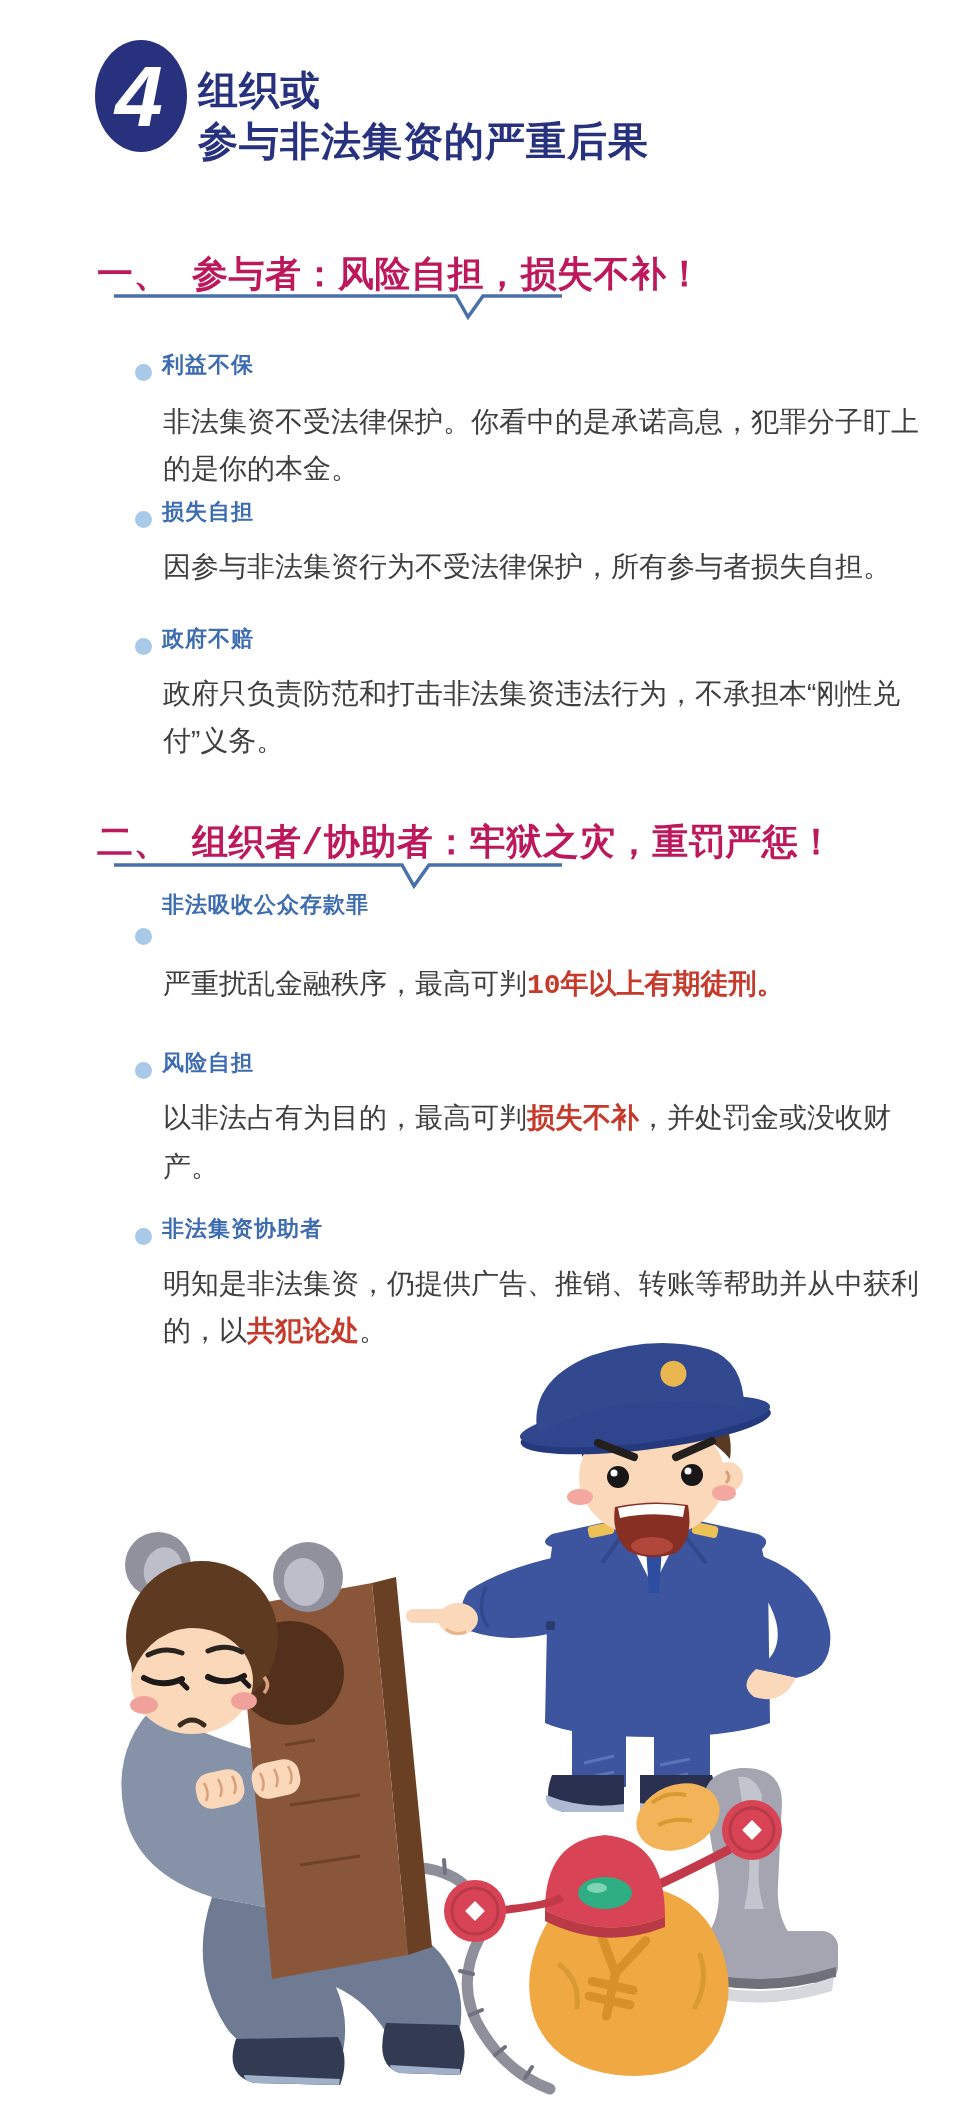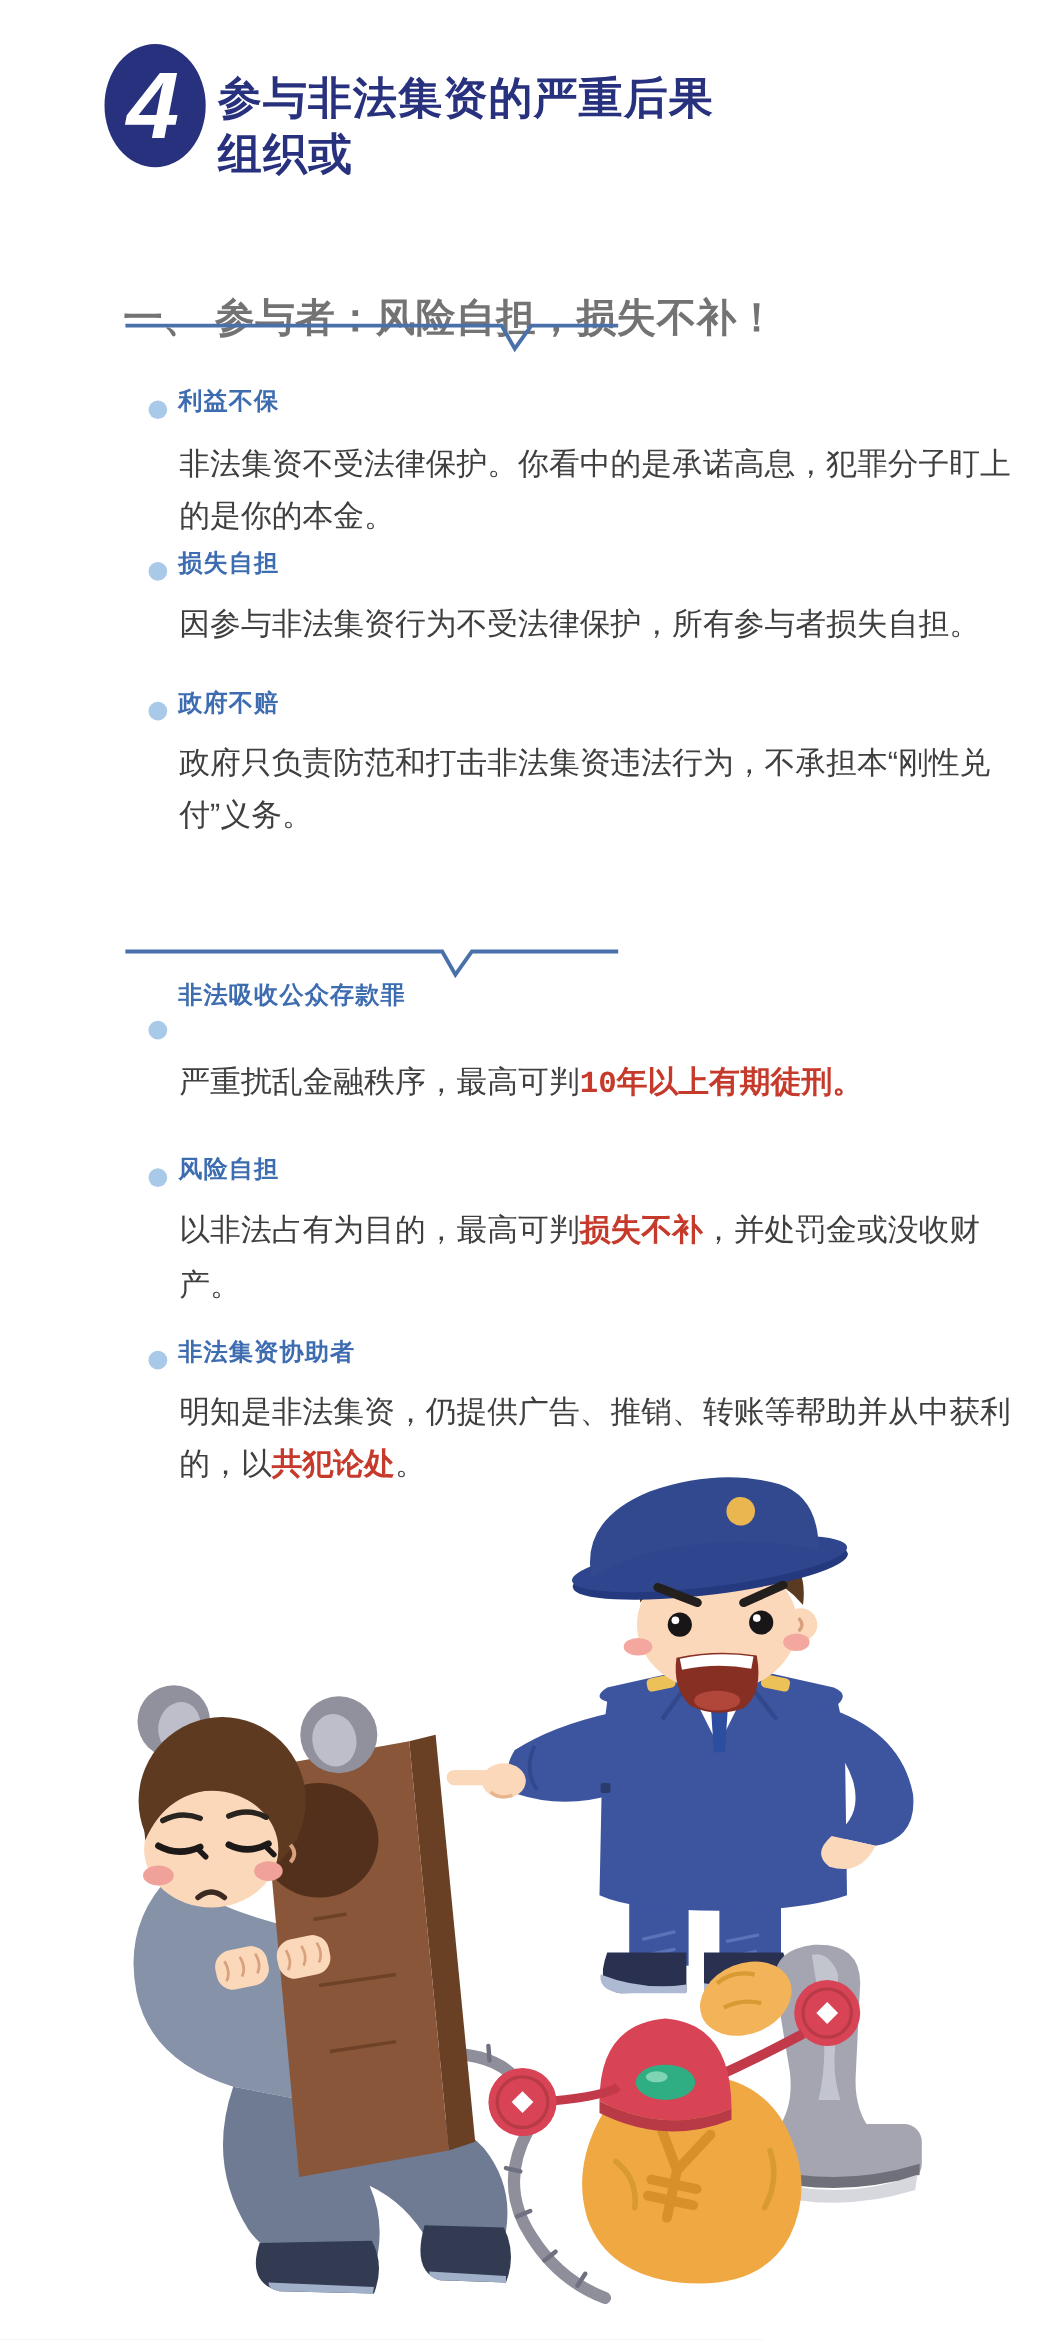--- a/index.html
+++ b/index.html
@@ -13,22 +13,22 @@
     background:#28317e;border-radius:50%;
     color:#ffffff;display:flex;align-items:center;justify-content:center;
     font-size:86px;font-weight:bold;font-style:italic;padding-right:4px;box-sizing:border-box;
   }
   .title{
     position:absolute;left:198px;top:38px;color:#28317e;
     font-size:40px;font-weight:bold;line-height:51px;letter-spacing:1px;
   }
   .title .line{display:block;}
   .sec-heading{
-    position:absolute;left:97px;margin:15px;
-    font-size:36px;font-weight:bold;color:#737373;letter-spacing:0.5px;
+    position:absolute;left:97px;margin:0;
+    font-size:36px;font-weight:bold;color:#be185d;letter-spacing:0.5px;font-family:Liberation Mono, monospace;
   }
   .underline{position:absolute;left:112px;width:452px;height:30px;}
   .dot{
     position:absolute;left:135px;width:17px;height:17px;border-radius:50%;
     background:#a9c9e9;
   }
   .ititle{
     position:absolute;left:162px;margin:0;
     font-size:22px;font-weight:bold;color:#3d6cb0;letter-spacing:1px;
   }
@@ -42,22 +42,22 @@
 </head>
 <body>
 
 <div class="poster">
 
   <div>
     <div class="badge">
       <span>4</span>
     </div>
     <h1 class="title">
+      <span class="line">组织或</span>
       <span class="line">参与非法集资的严重后果</span>
-      <span class="line">组织或</span>
     </h1>
   </div>
 
   <h2 class="sec-heading" style="top:250px">一、 参与者：风险自担，损失不补！</h2>
   <svg class="underline" style="top:292px" viewBox="0 0 452 30">
     <path d="M2 4 H344 L356 25 L371 4 H450" fill="none" stroke="#4a70a9" stroke-width="3.5"></path>
   </svg>
 
   <div>
     <span class="dot" style="top:364px"></span>
@@ -70,20 +70,21 @@
     <h3 class="ititle" style="top:497px">损失自担</h3>
     <p class="ibody" style="top:543px"><span>因参与非法集资行为不受法律保护，所有参与者损失自担。</span><span class="red"></span><span></span></p>
   </div>
 
   <div>
     <span class="dot" style="top:638px"></span>
     <h3 class="ititle" style="top:624px">政府不赔</h3>
     <p class="ibody" style="top:670px"><span>政府只负责防范和打击非法集资违法行为，不承担本“刚性兑付”义务。</span><span class="red"></span><span></span></p>
   </div>
 
+  <h2 class="sec-heading" style="top:818px">二、 组织者/协助者：牢狱之灾，重罚严惩！</h2>
   <svg class="underline" style="top:861px" viewBox="0 0 452 30">
     <path d="M2 4 H290 L302 25 L317 4 H450" fill="none" stroke="#4a70a9" stroke-width="3.5"></path>
   </svg>
 
   <div>
     <span class="dot" style="top:928px"></span>
     <h3 class="ititle" style="top:890px">非法吸收公众存款罪</h3>
     <p class="ibody" style="top:960px"><span>严重扰乱金融秩序，最高可判</span><span class="red">10年以上有期徒刑。</span><span></span></p>
   </div>
 

